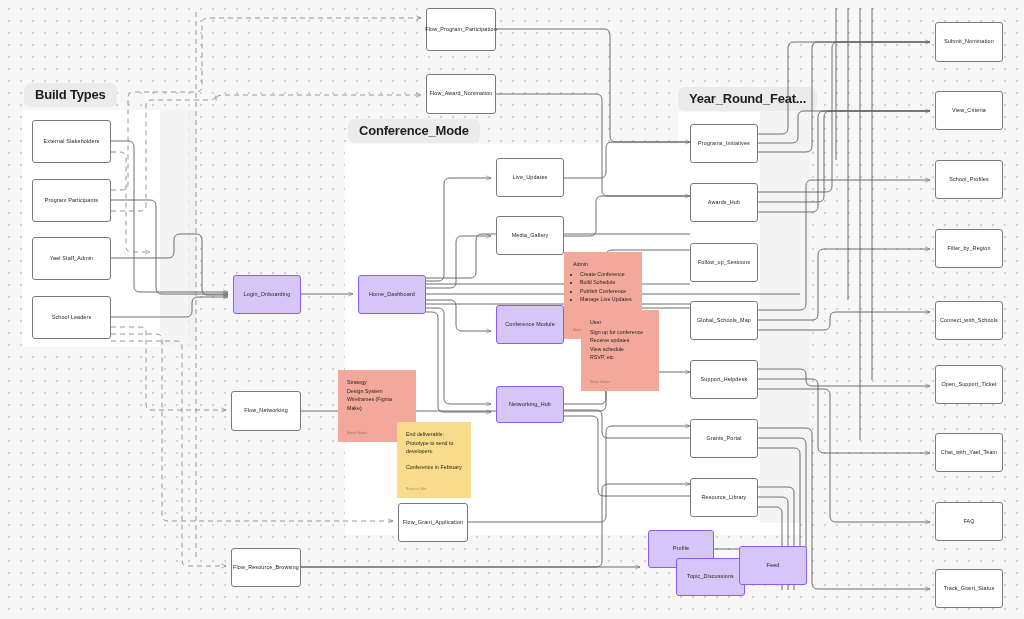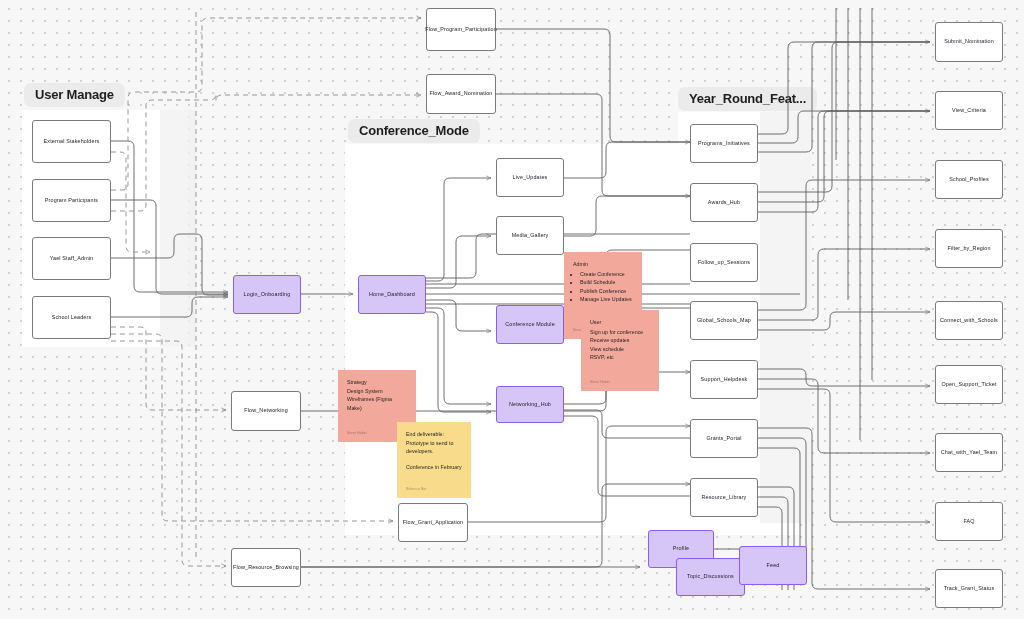--- a/index.html
+++ b/index.html
@@ -77,21 +77,21 @@
 <body>
 
 <div id="canvas">
 
   <div id="frames-layer">
       <div class="frame" style="left: 22px; top: 110px; width: 166px; height: 237px;"></div>
       <div class="frame" style="left: 345px; top: 144px; width: 455px; height: 391px;"></div>
       <div class="frame" style="left: 678px; top: 112px; width: 132px; height: 411px;"></div>
       <div class="frame-shade" style="left: 160px; top: 110px; width: 36px; height: 237px;"></div>
       <div class="frame-shade" style="left: 760px; top: 112px; width: 50px; height: 411px;"></div>
-      <div class="frame-label" style="left: 24px; top: 83px; font-size: 13px;">User Manage</div>
+      <div class="frame-label" style="left: 24px; top: 83px; font-size: 13px;">Build Types</div>
       <div class="frame-label" style="left: 348px; top: 119px; font-size: 13px;">Conference_Mode</div>
       <div class="frame-label" style="left: 678px; top: 87px; font-size: 13px;">Year_Round_Feat...</div>
     </div>
 
   <svg class="edges" viewBox="0 0 1024 619">
     <defs>
       <marker id="arw" viewBox="0 0 10 10" refX="9" refY="5" markerWidth="6" markerHeight="6" orient="auto-start-reverse">
         <path d="M 0 1 L 9 5 L 0 9" fill="none" stroke="#5f5f5f" stroke-width="1.2"></path>
       </marker>
       <marker id="arwd" viewBox="0 0 10 10" refX="9" refY="5" markerWidth="6" markerHeight="6" orient="auto-start-reverse">

